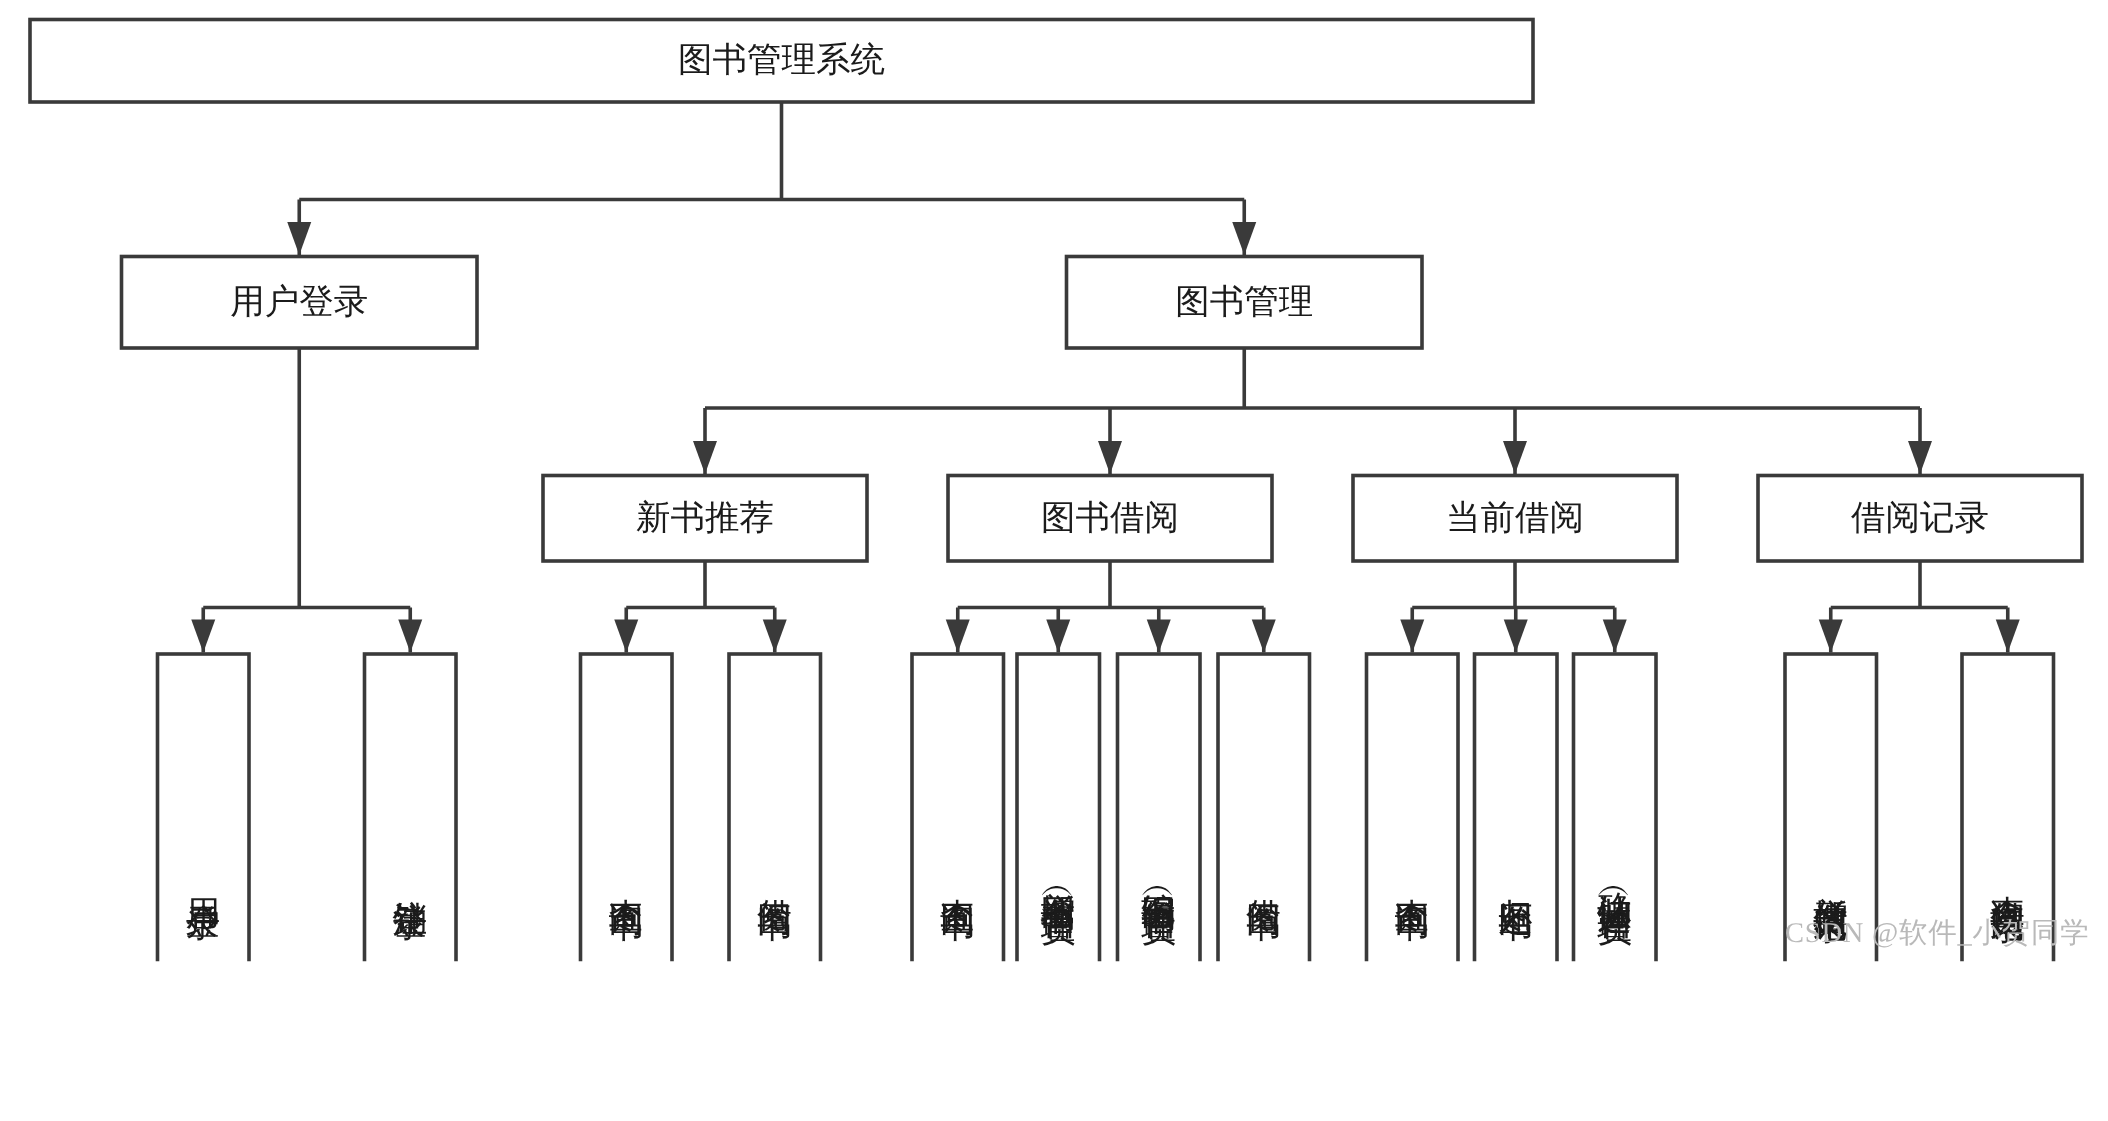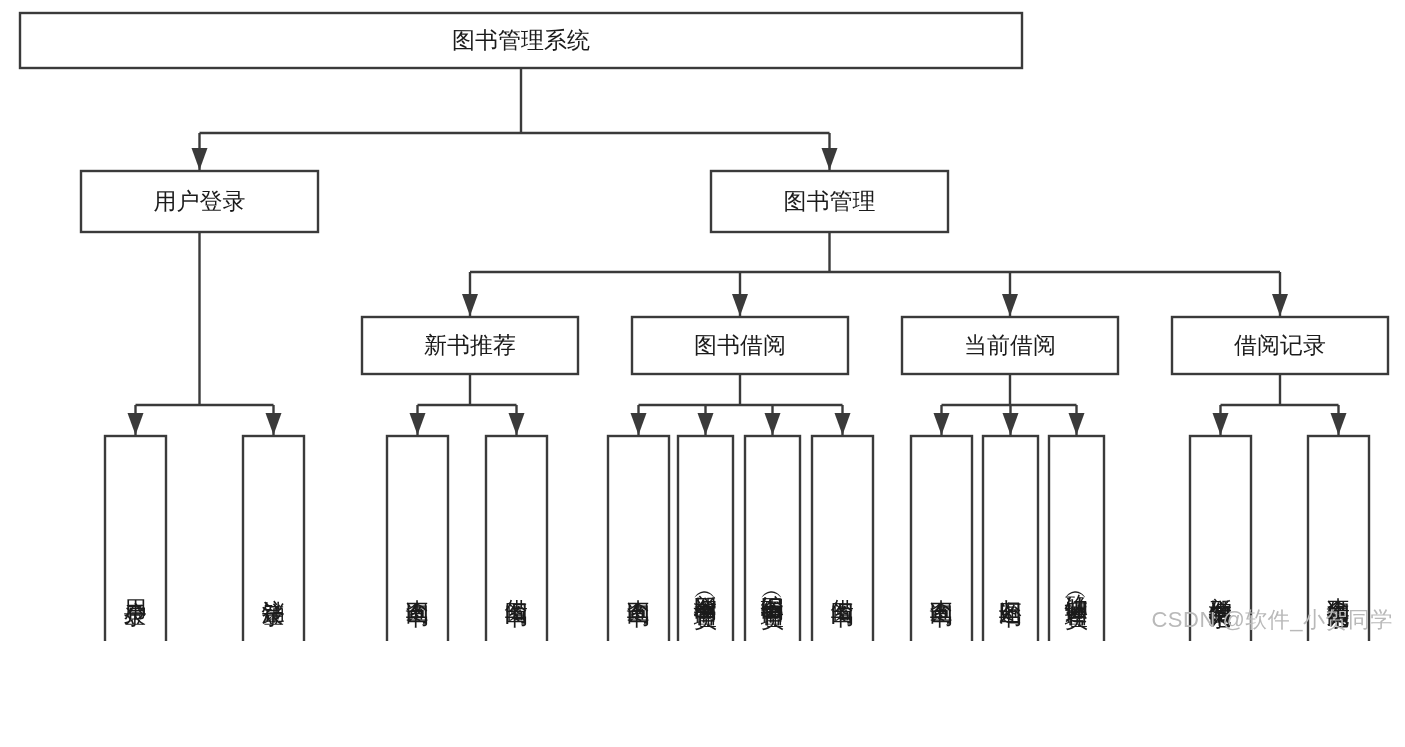--- a/index.html
+++ b/index.html
@@ -59,22 +59,22 @@
     display: flex;
     align-items: center;
     justify-content: center;
     white-space: nowrap;
     user-select: none;
   }
   .watermark {
     position: absolute;
     right: 12px;
     bottom: 6px;
-    font-family: Liberation Sans, sans-serif;
-    font-size: 22px;
+    font-family: Liberation Serif, serif;
+    font-size: 19px;
     color: #b9b9b9;
     letter-spacing: 0.5px;
     white-space: nowrap;
     pointer-events: none;
   }
 </style>
 </head>
 <body>
 
 <div id="diagram-root">

